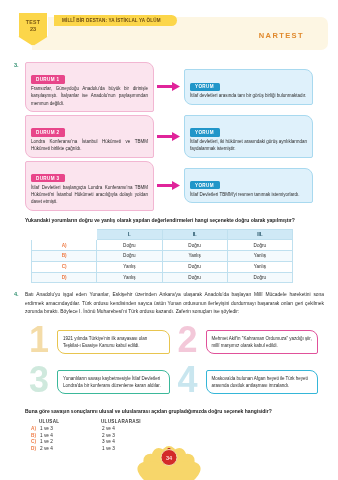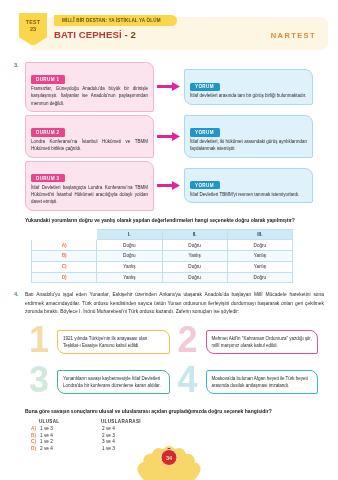--- a/index.html
+++ b/index.html
@@ -56,21 +56,21 @@
     color: #c0392b;
     letter-spacing: 0.1px;
     white-space: nowrap;
   }
   .header-title .sub {
     color: #6b4a12;
     font-weight: bold;
   }
   .brand {
     position: absolute;
-    right: 12px;
+    right: 24px;
     top: 19px;
     font-size: 7.5px;
     font-weight: bold;
     letter-spacing: 1.4px;
     color: #e08a2e;
     white-space: nowrap;
   }
   .test-badge {
     position: absolute;
     left: 8px;
@@ -326,23 +326,20 @@
   }
 </style>
 </head>
 <body>
 
 <div class="header">
   <div class="header-bar"></div>
 
   <div class="header-tagline">MİLLÎ BİR DESTAN: YA İSTİKLAL YA ÖLÜM</div>
 
-  <div class="header-title">
-    <span>BATI CEPHESİ</span><span class="sub"> - 2</span>
-  </div>
 
   <div class="brand">NARTEST</div>
 
   <div class="test-badge">
     <span class="t-word">TEST</span>
     <span class="t-num">23</span>
   </div>
 </div>
 
 <div class="page">

